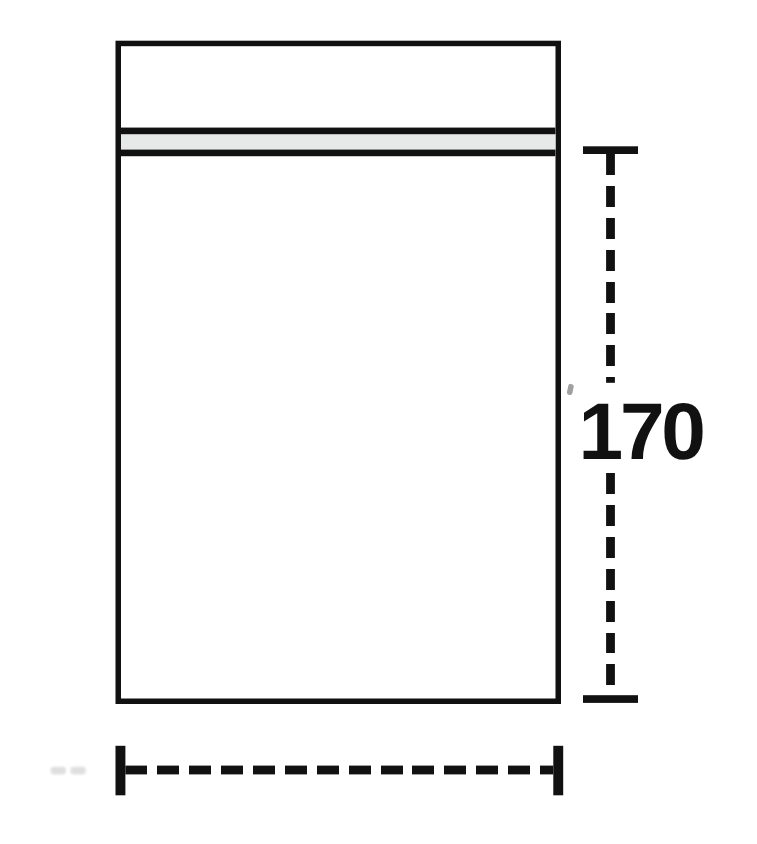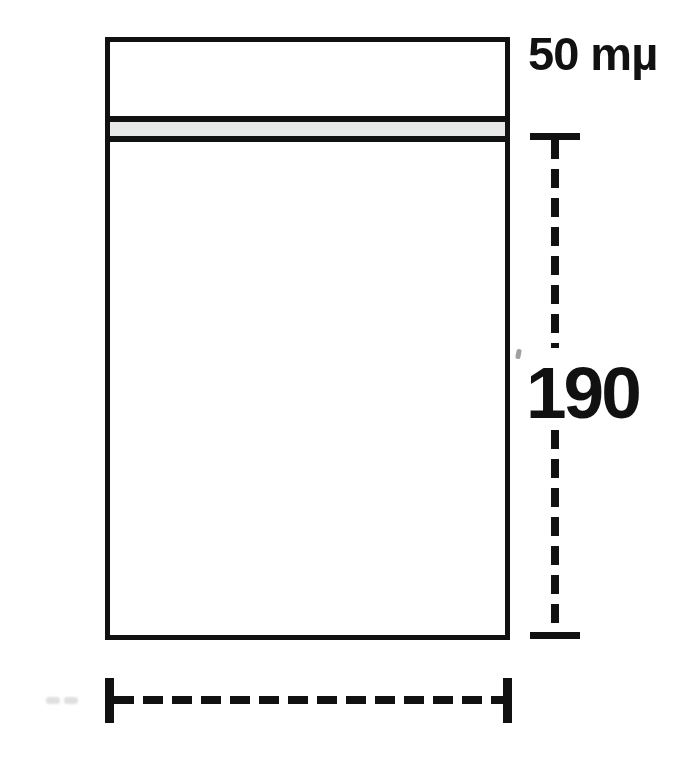--- a/index.html
+++ b/index.html
@@ -92,26 +92,25 @@
 </style>
 </head>
 <body>
 
 <div class="canvas">
 
   <div class="abs bag"></div>
 
   <div class="abs zip"></div>
 
-  <div class="abs dim-label label-thickness">50 mµ</div>
 
   <div class="abs vtick top"></div>
   <div class="abs vline"></div>
   <div class="abs vtick bottom"></div>
-  <div class="abs dim-label label-height">190</div>
+  <div class="abs dim-label label-height">170</div>
 
   <div class="abs htick left"></div>
   <div class="abs hline"></div>
   <div class="abs htick right"></div>
 
   <div class="abs artifact-dash a1"></div>
   <div class="abs artifact-dash a2"></div>
   <div class="abs artifact-tick"></div>
 
 </div>

